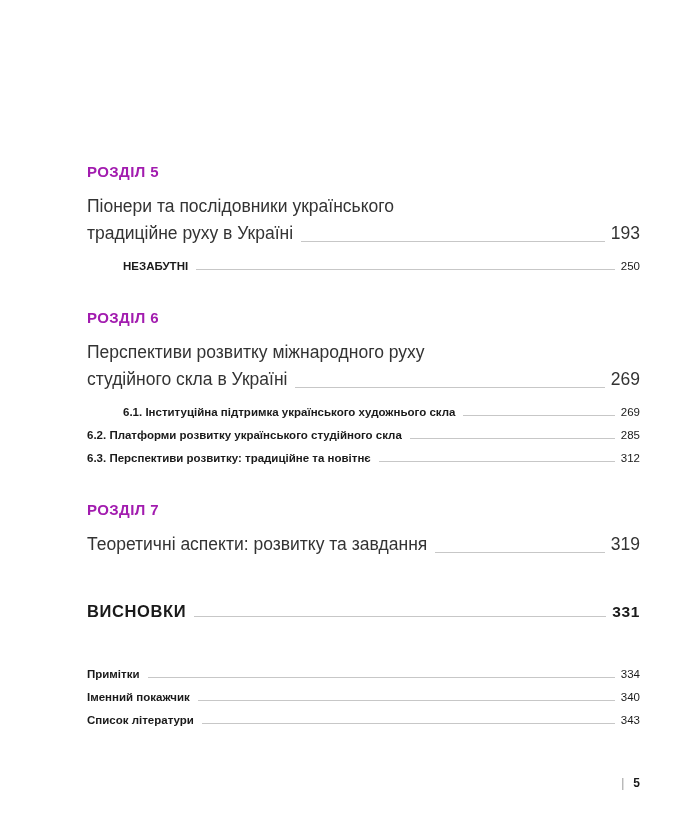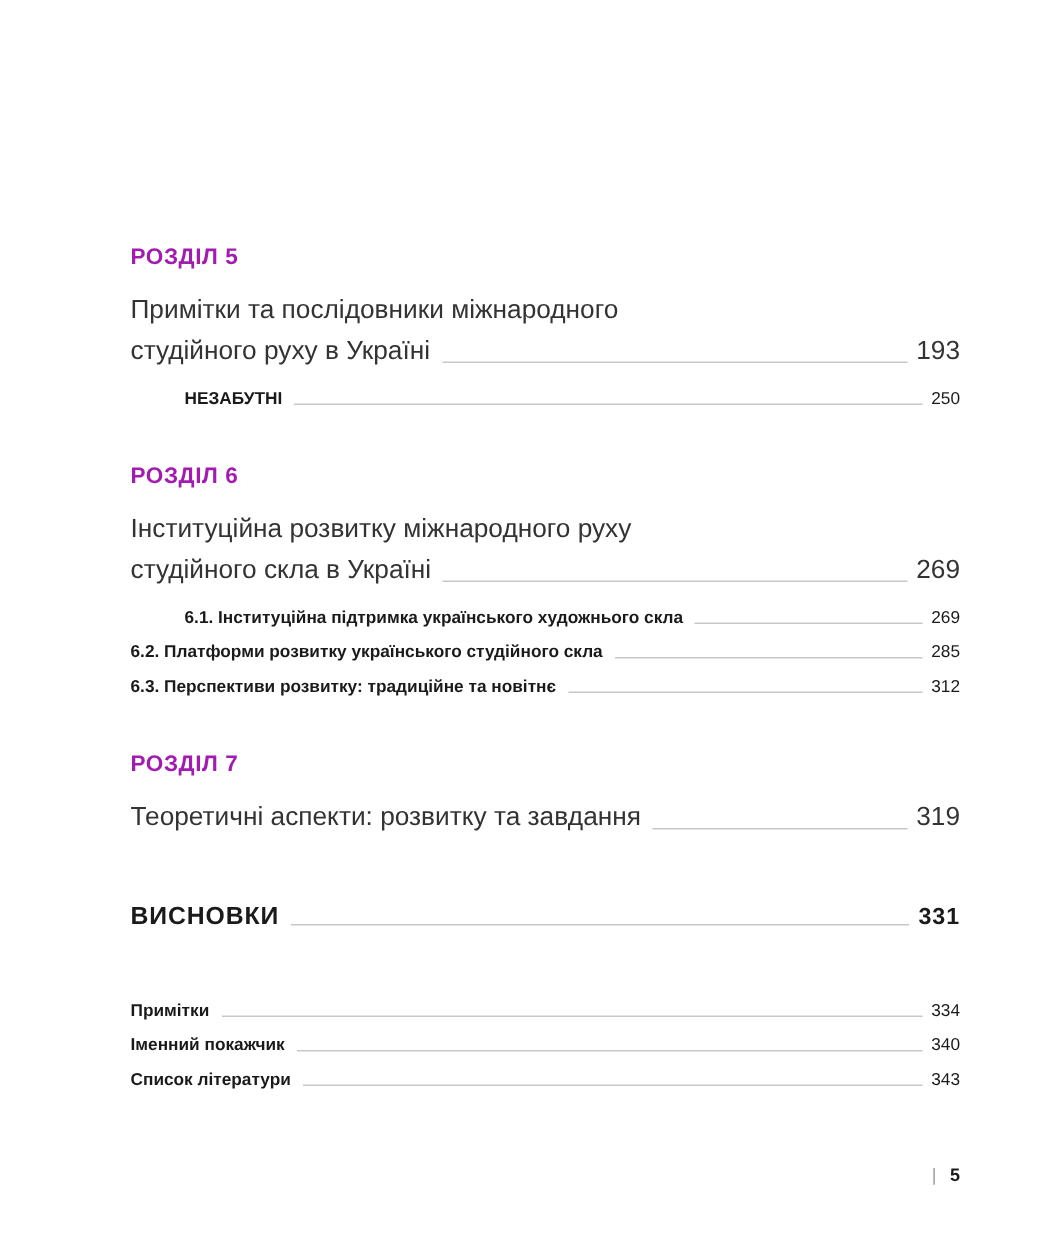--- a/index.html
+++ b/index.html
@@ -93,38 +93,38 @@
   .footer .num { color: #1a1a1a; font-weight: bold; }
 </style>
 </head>
 <body>
 
 <main class="content">
 
   <section class="chapter">
     <h2 class="chapter-heading">РОЗДІЛ 5</h2>
     <div class="entry-large">
-      <div>Примітки та послідовники міжнародного</div>
+      <div>Піонери та послідовники українського</div>
       <div class="row">
-        <span>студійного руху в Україні</span>
+        <span>традиційне руху в Україні</span>
         <span class="leader"></span>
         <span class="page-num-large">193</span>
       </div>
     </div>
     <div class="entry-small row row-small first-sub">
       <span>НЕЗАБУТНІ</span>
       <span class="leader"></span>
       <span class="page-num-small">250</span>
     </div>
   </section>
 
   <section class="chapter">
     <h2 class="chapter-heading">РОЗДІЛ 6</h2>
     <div class="entry-large">
-      <div>Інституційна розвитку міжнародного руху</div>
+      <div>Перспективи розвитку міжнародного руху</div>
       <div class="row">
         <span>студійного скла в Україні</span>
         <span class="leader"></span>
         <span class="page-num-large">269</span>
       </div>
     </div>
     <div class="entry-small row row-small first-sub">
       <span>6.1. Інституційна підтримка українського художнього скла</span>
       <span class="leader"></span>
       <span class="page-num-small">269</span>

